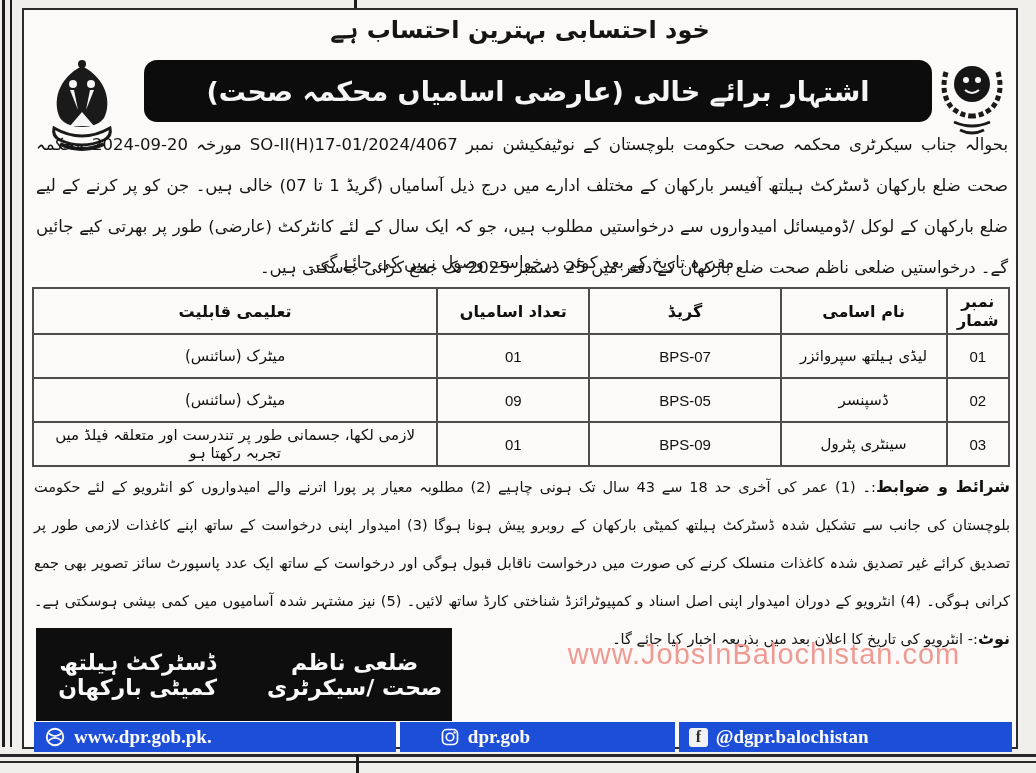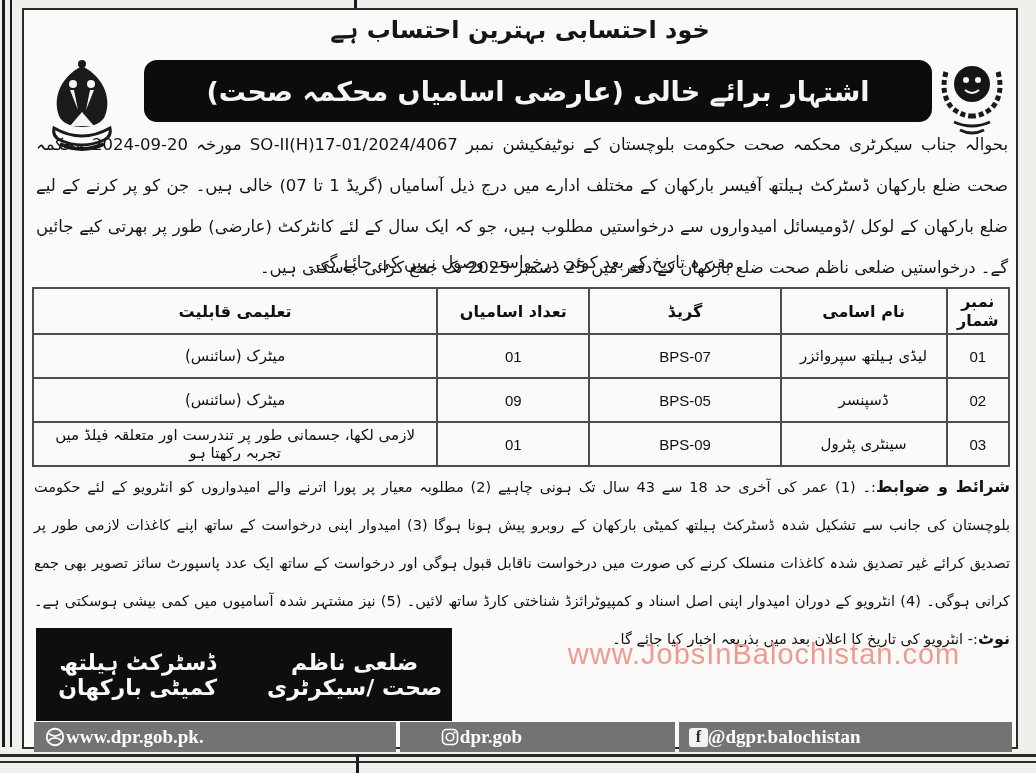--- a/index.html
+++ b/index.html
@@ -53,22 +53,22 @@
   .watermark { position:absolute; left:520px; top:628px; width:440px; text-align:center;
                font-size:29px; color:#ef9a92; letter-spacing:1px;
                font-family:"Liberation Sans", sans-serif; }
 
   .prq { position:absolute; right:2px; top:676px; width:460px; text-align:right;
          font-size:22px; font-weight:bold; color:#0d0d0d; padding-right:4px;
          font-family:"Liberation Sans", sans-serif; letter-spacing:0.5px; }
 
   .social-bar { position:absolute; left:10px; top:712px; width:978px; height:30px;
                 display:flex; gap:4px; }
-  .social-seg { background:#737373; color:#fdfdfd; display:flex; align-items:center;
-                padding:0 10px; font-family:"Liberation Serif", serif;
+  .social-seg { background:#1d4ed8; color:#fdfdfd; display:flex; align-items:center;
+                gap:8px; padding:0 10px; font-family:"Liberation Serif", serif;
                 font-weight:bold; font-size:19px; white-space:nowrap; }
   .seg1 { flex:1.55; } .seg2 { flex:1.0; } .seg3 { flex:1.02;padding-left:40px; } .seg4 { flex:1.42; }
   .social-seg svg { flex:0 0 auto; }
   .fb-box { width:19px; height:19px; background:#f2f2f2; color:#2b2e30; border-radius:3px;
             display:flex; align-items:center; justify-content:center; font-size:16px;
             font-weight:bold; font-family:"Liberation Serif", serif; }
   .tw-box { width:22px; height:22px; background:#6f7275; display:flex; align-items:center;
             justify-content:center; }
 </style>
 </head>

